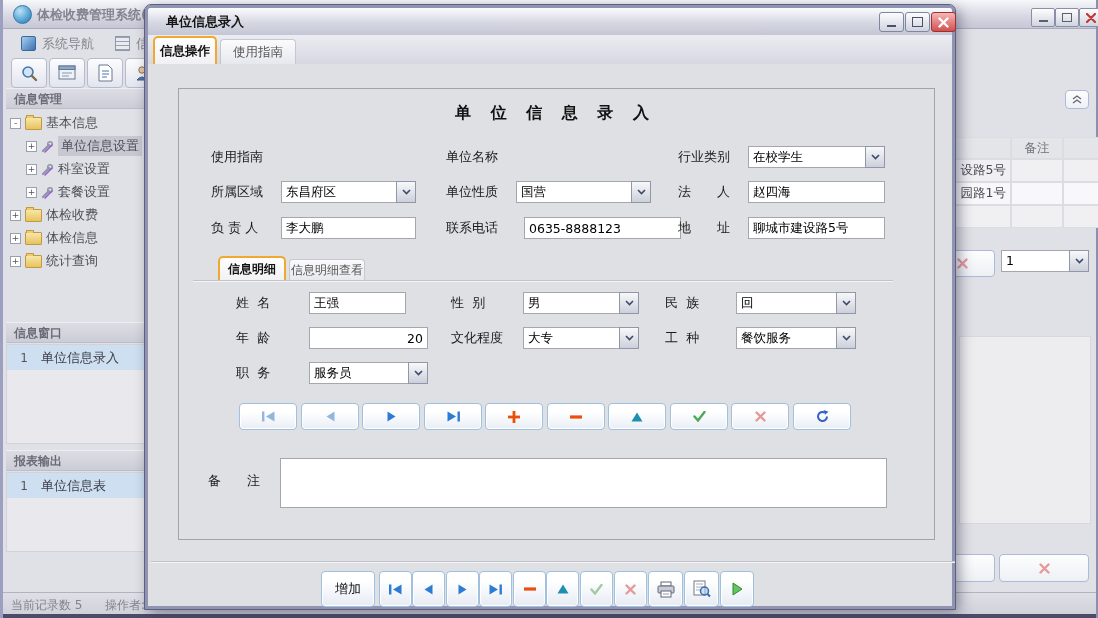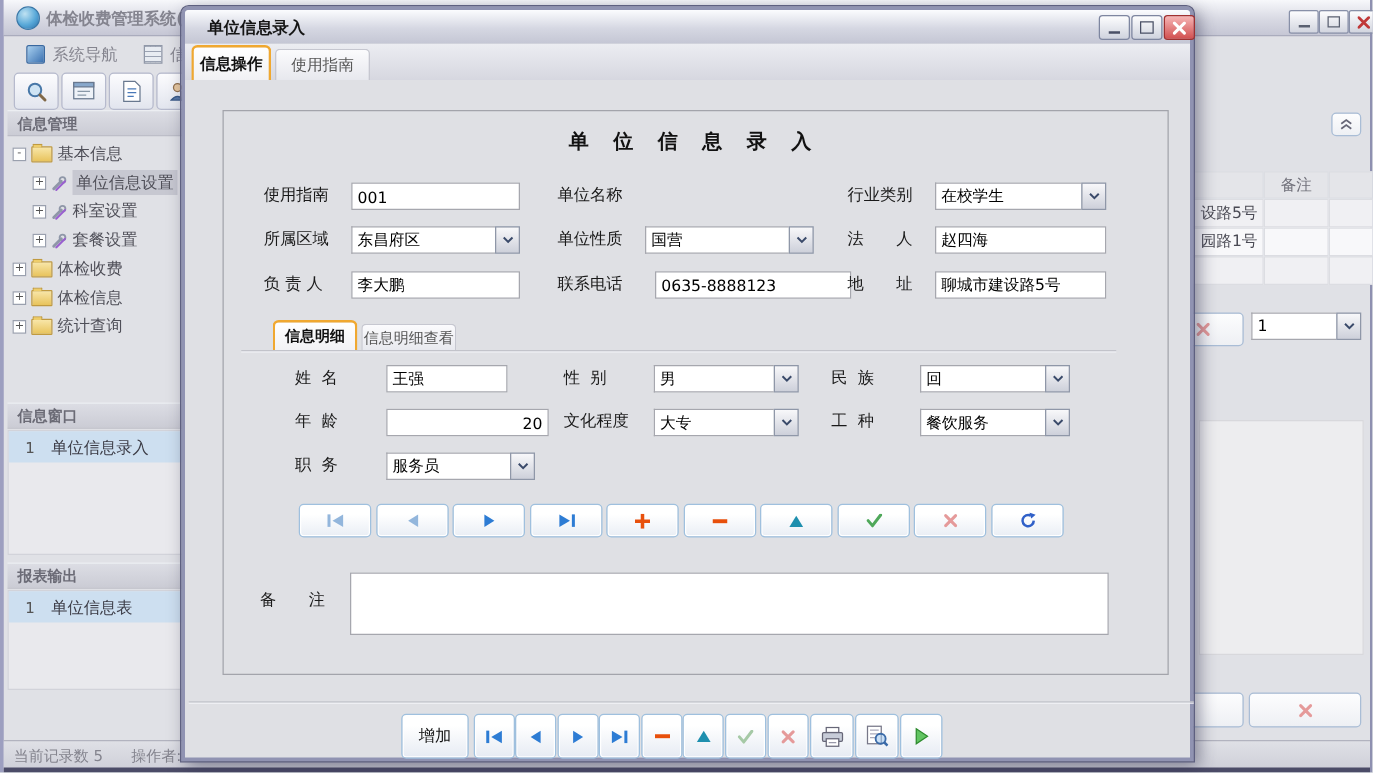--- a/index.html
+++ b/index.html
@@ -295,21 +295,20 @@
 
   <div class="dlg-tabstrip">
     <div class="dlg-tab active" style="left:5px;top:1px;width:64px;height:28px">信息操作</div>
     <div class="dlg-tab inactive" style="left:72px;top:4px;width:76px;height:25px">使用指南</div>
   </div>
 
   <div class="groupbox" style="left:30px;top:80px;width:755px;height:450px"></div>
   <div class="form-title" style="left:30px;top:95px;width:755px">单 位 信 息 录 入</div>
 
   <span class="lbl" style="left:63px;top:138px">使用指南</span>
-  <input class="txt" style="left: 133px; top: 138px; width: 135px;" value="001">
   <span class="lbl" style="left:298px;top:138px">单位名称</span>
   <span class="lbl" style="left:530px;top:138px">行业类别</span>
   <div class="combo" style="left:600px;top:138px;width:137px">
     <span class="val">在校学生</span>
     <span class="dd">
         <svg width="9" height="6">
           <path d="M1 1 L4.5 4.5 L8 1" fill="none" stroke="#3a4a6a" stroke-width="1.6"></path>
         </svg>
       </span>
   </div>
@@ -361,21 +360,21 @@
   <div class="combo" style="left:588px;top:284px;width:120px">
     <span class="val">回</span>
     <span class="dd">
         <svg width="9" height="6">
           <path d="M1 1 L4.5 4.5 L8 1" fill="none" stroke="#3a4a6a" stroke-width="1.6"></path>
         </svg>
       </span>
   </div>
 
   <span class="lbl" style="left:88px;top:319px">年  龄</span>
-  <input class="txt num" style="left: 161px; top: 319px; width: 130px;" value="20">
+  <input class="txt num" style="left: 161px; top: 319px; width: 119px;" value="20">
   <span class="lbl" style="left:303px;top:319px">文化程度</span>
   <div class="combo" style="left:375px;top:319px;width:116px">
     <span class="val">大专</span>
     <span class="dd">
         <svg width="9" height="6">
           <path d="M1 1 L4.5 4.5 L8 1" fill="none" stroke="#3a4a6a" stroke-width="1.6"></path>
         </svg>
       </span>
   </div>
   <span class="lbl" style="left:517px;top:319px">工  种</span>

